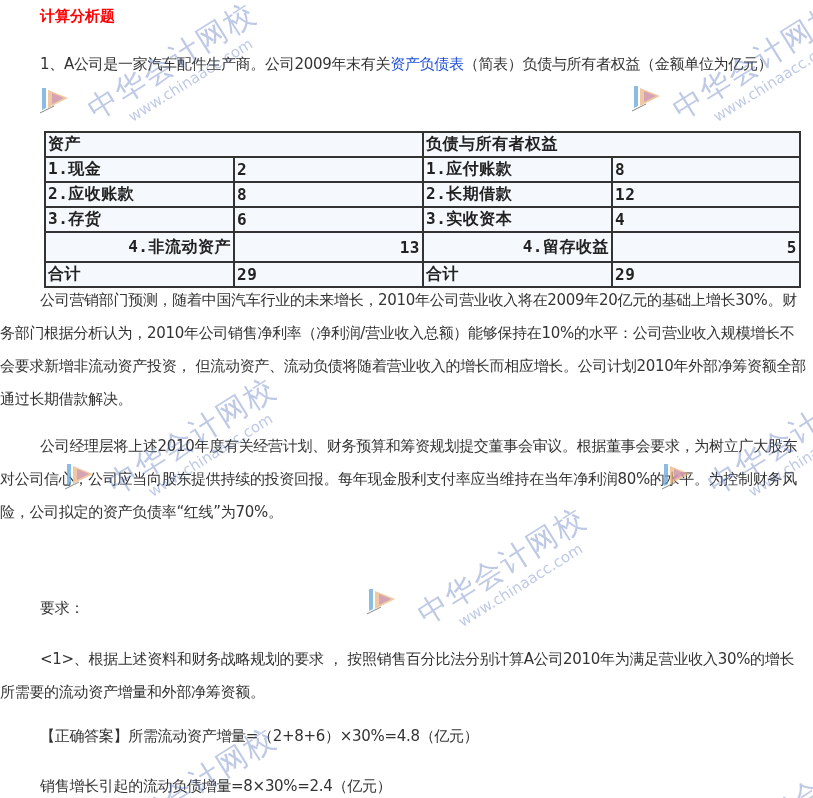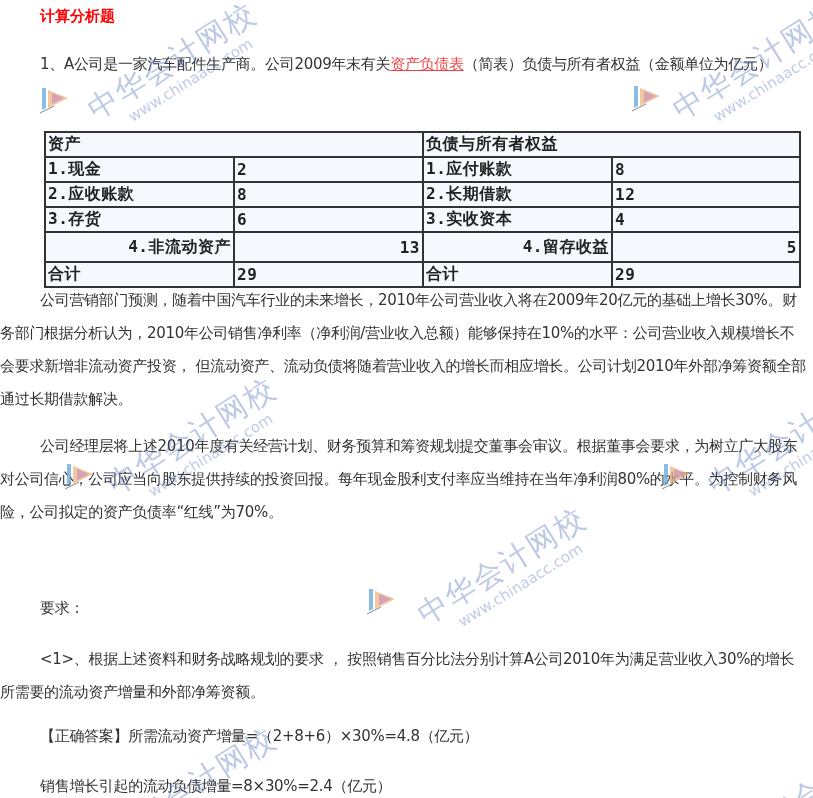--- a/index.html
+++ b/index.html
@@ -11,21 +11,21 @@
     .page { position: relative; width: 723px; height: 798px; }
     .heading {
       position: absolute; left: 40px; top: 6px;
       color: #ff0000; font-weight: bold; font-size: 15px; line-height: 20px;
     }
     .para {
       position: absolute; left: 0; width: 806px;
       font-size: 15px; line-height: 33px; color: #333;
       margin: 0; text-indent: 40px; letter-spacing: -0.3px;
     }
-    .link { color: #ef4444; text-decoration: underline; }
+    .link { color: #1d4ed8; }
     table.bs {
       position: absolute; left: 44px; top: 131px;
       width: 757px; border-collapse: collapse;
       background: #f5f9fd;
       font-family: "DejaVu Sans Mono", "Liberation Mono", monospace;
       font-size: 16px; color: #222;
     }
     table.bs td {
       border: 2px solid #333; padding: 1px 2px; height: 17px;
       vertical-align: middle; font-weight: bold; letter-spacing: 0.5px;

